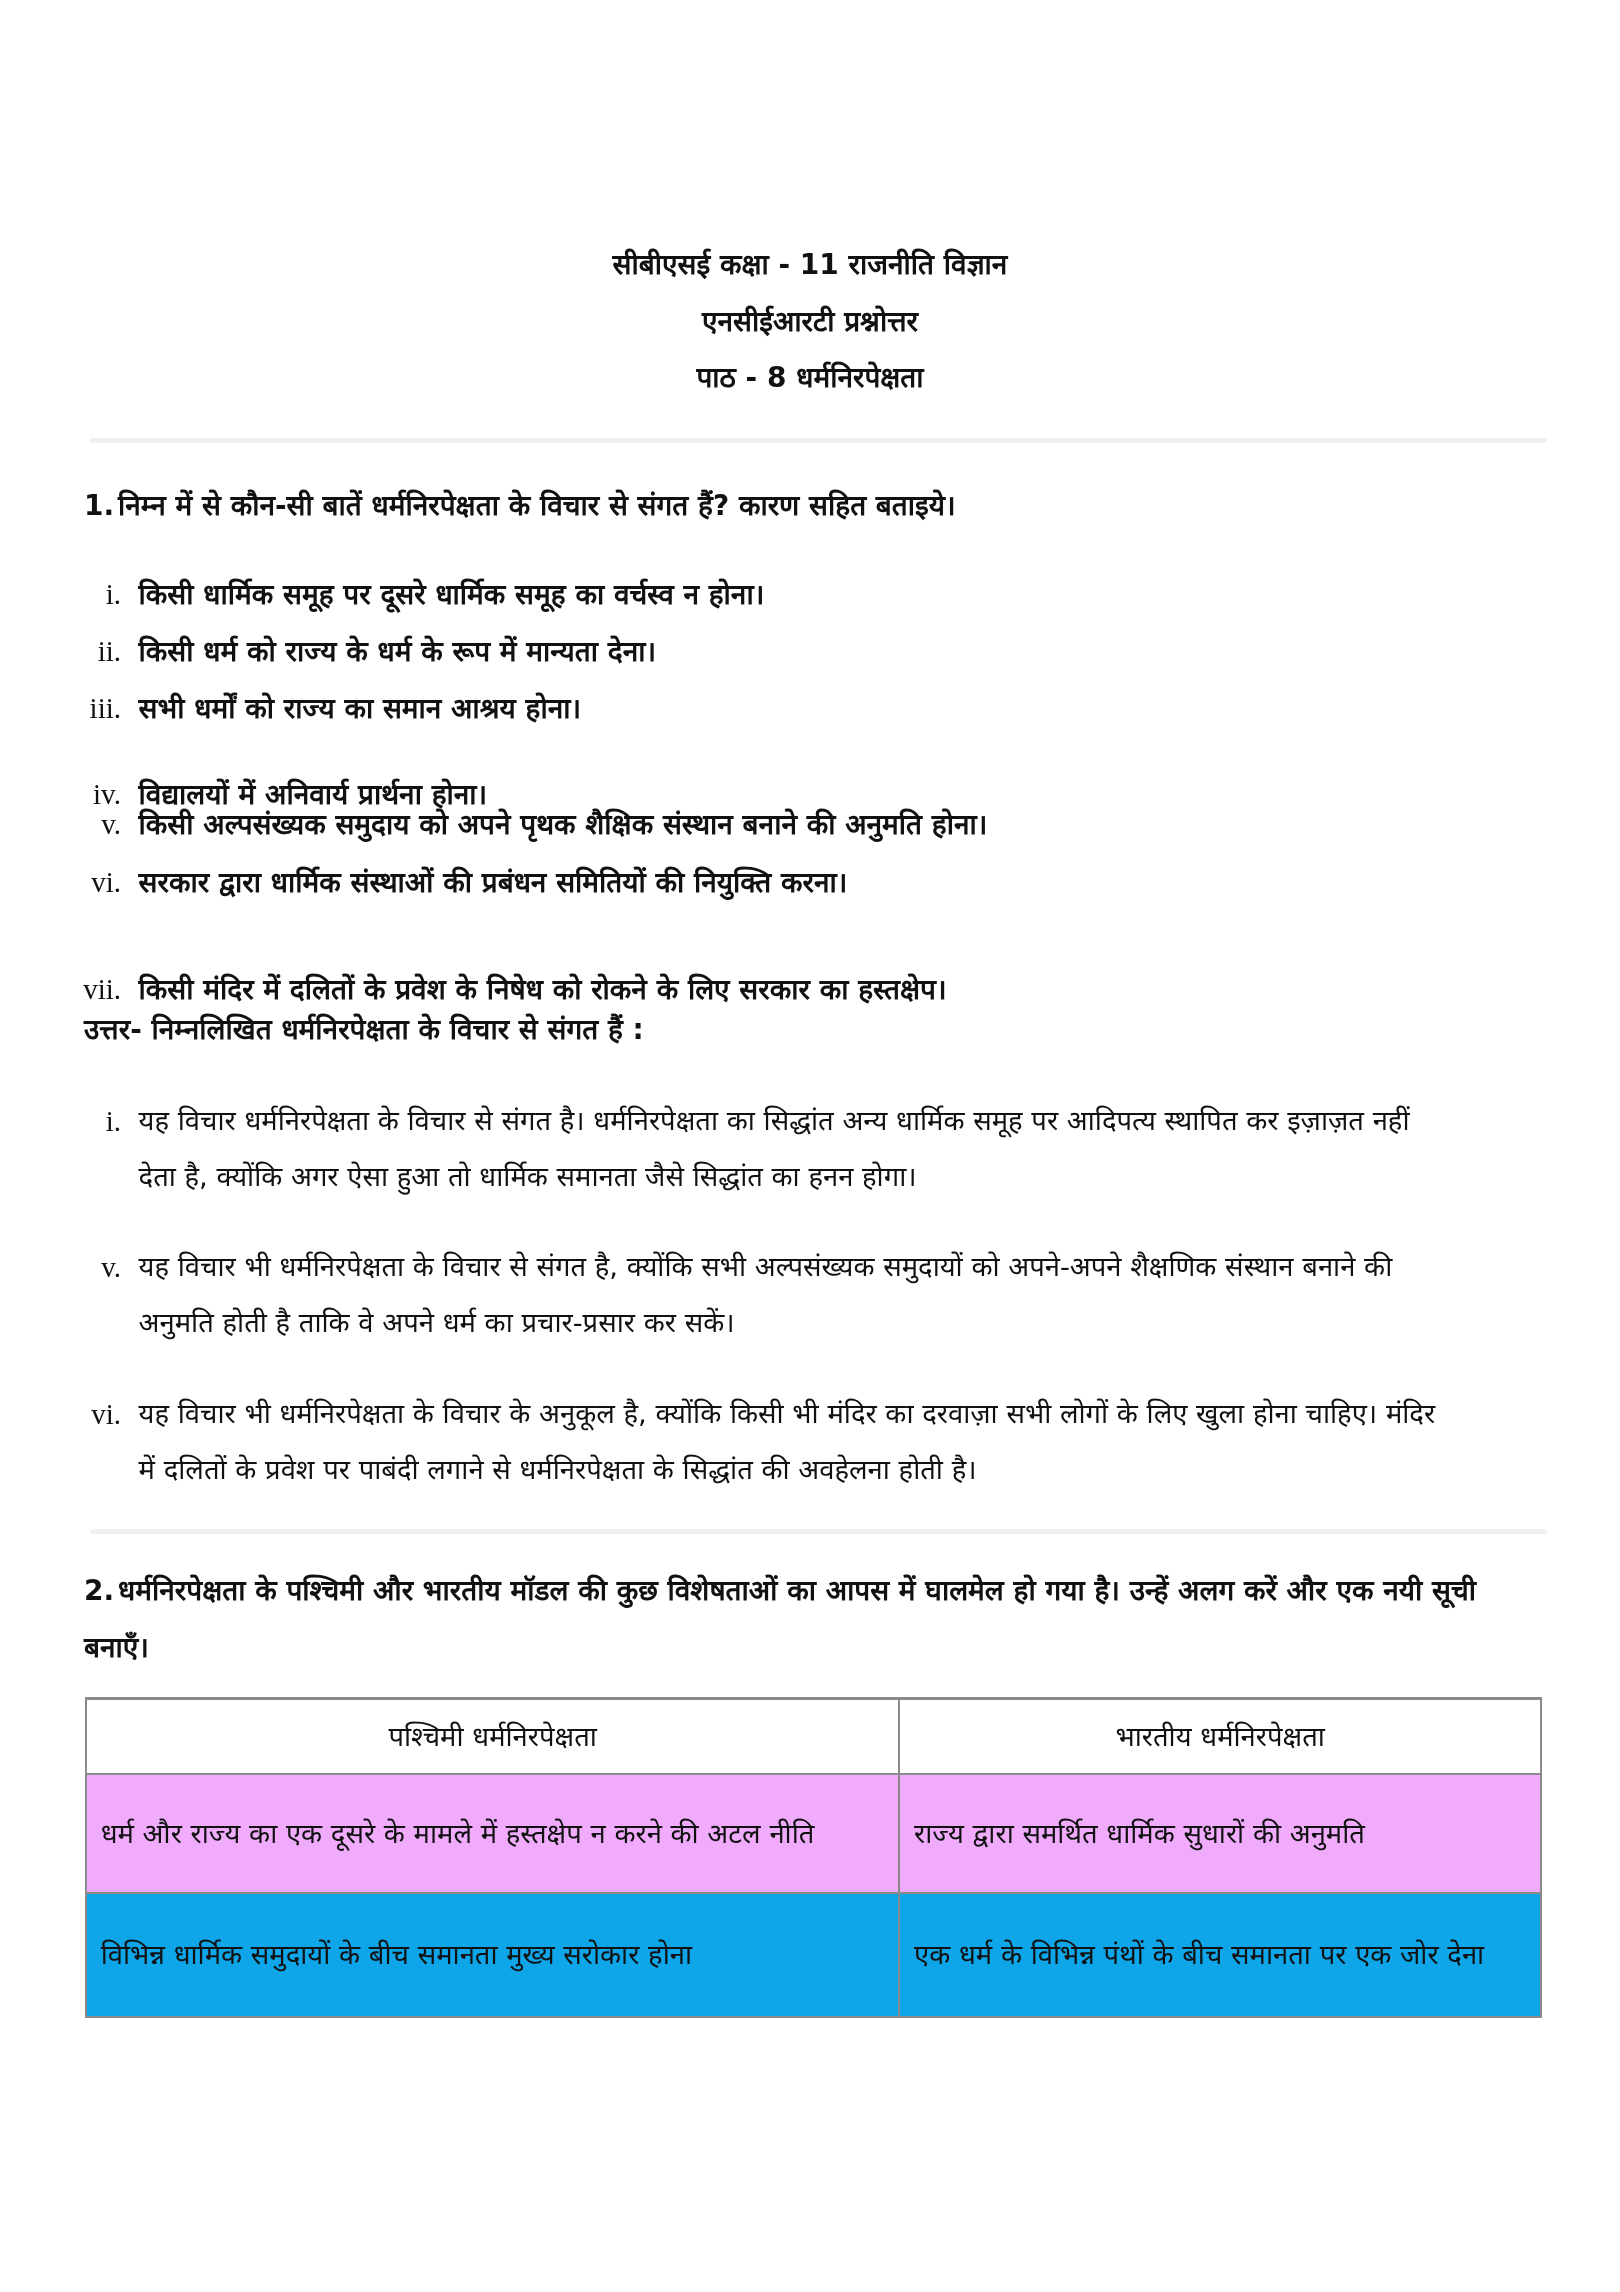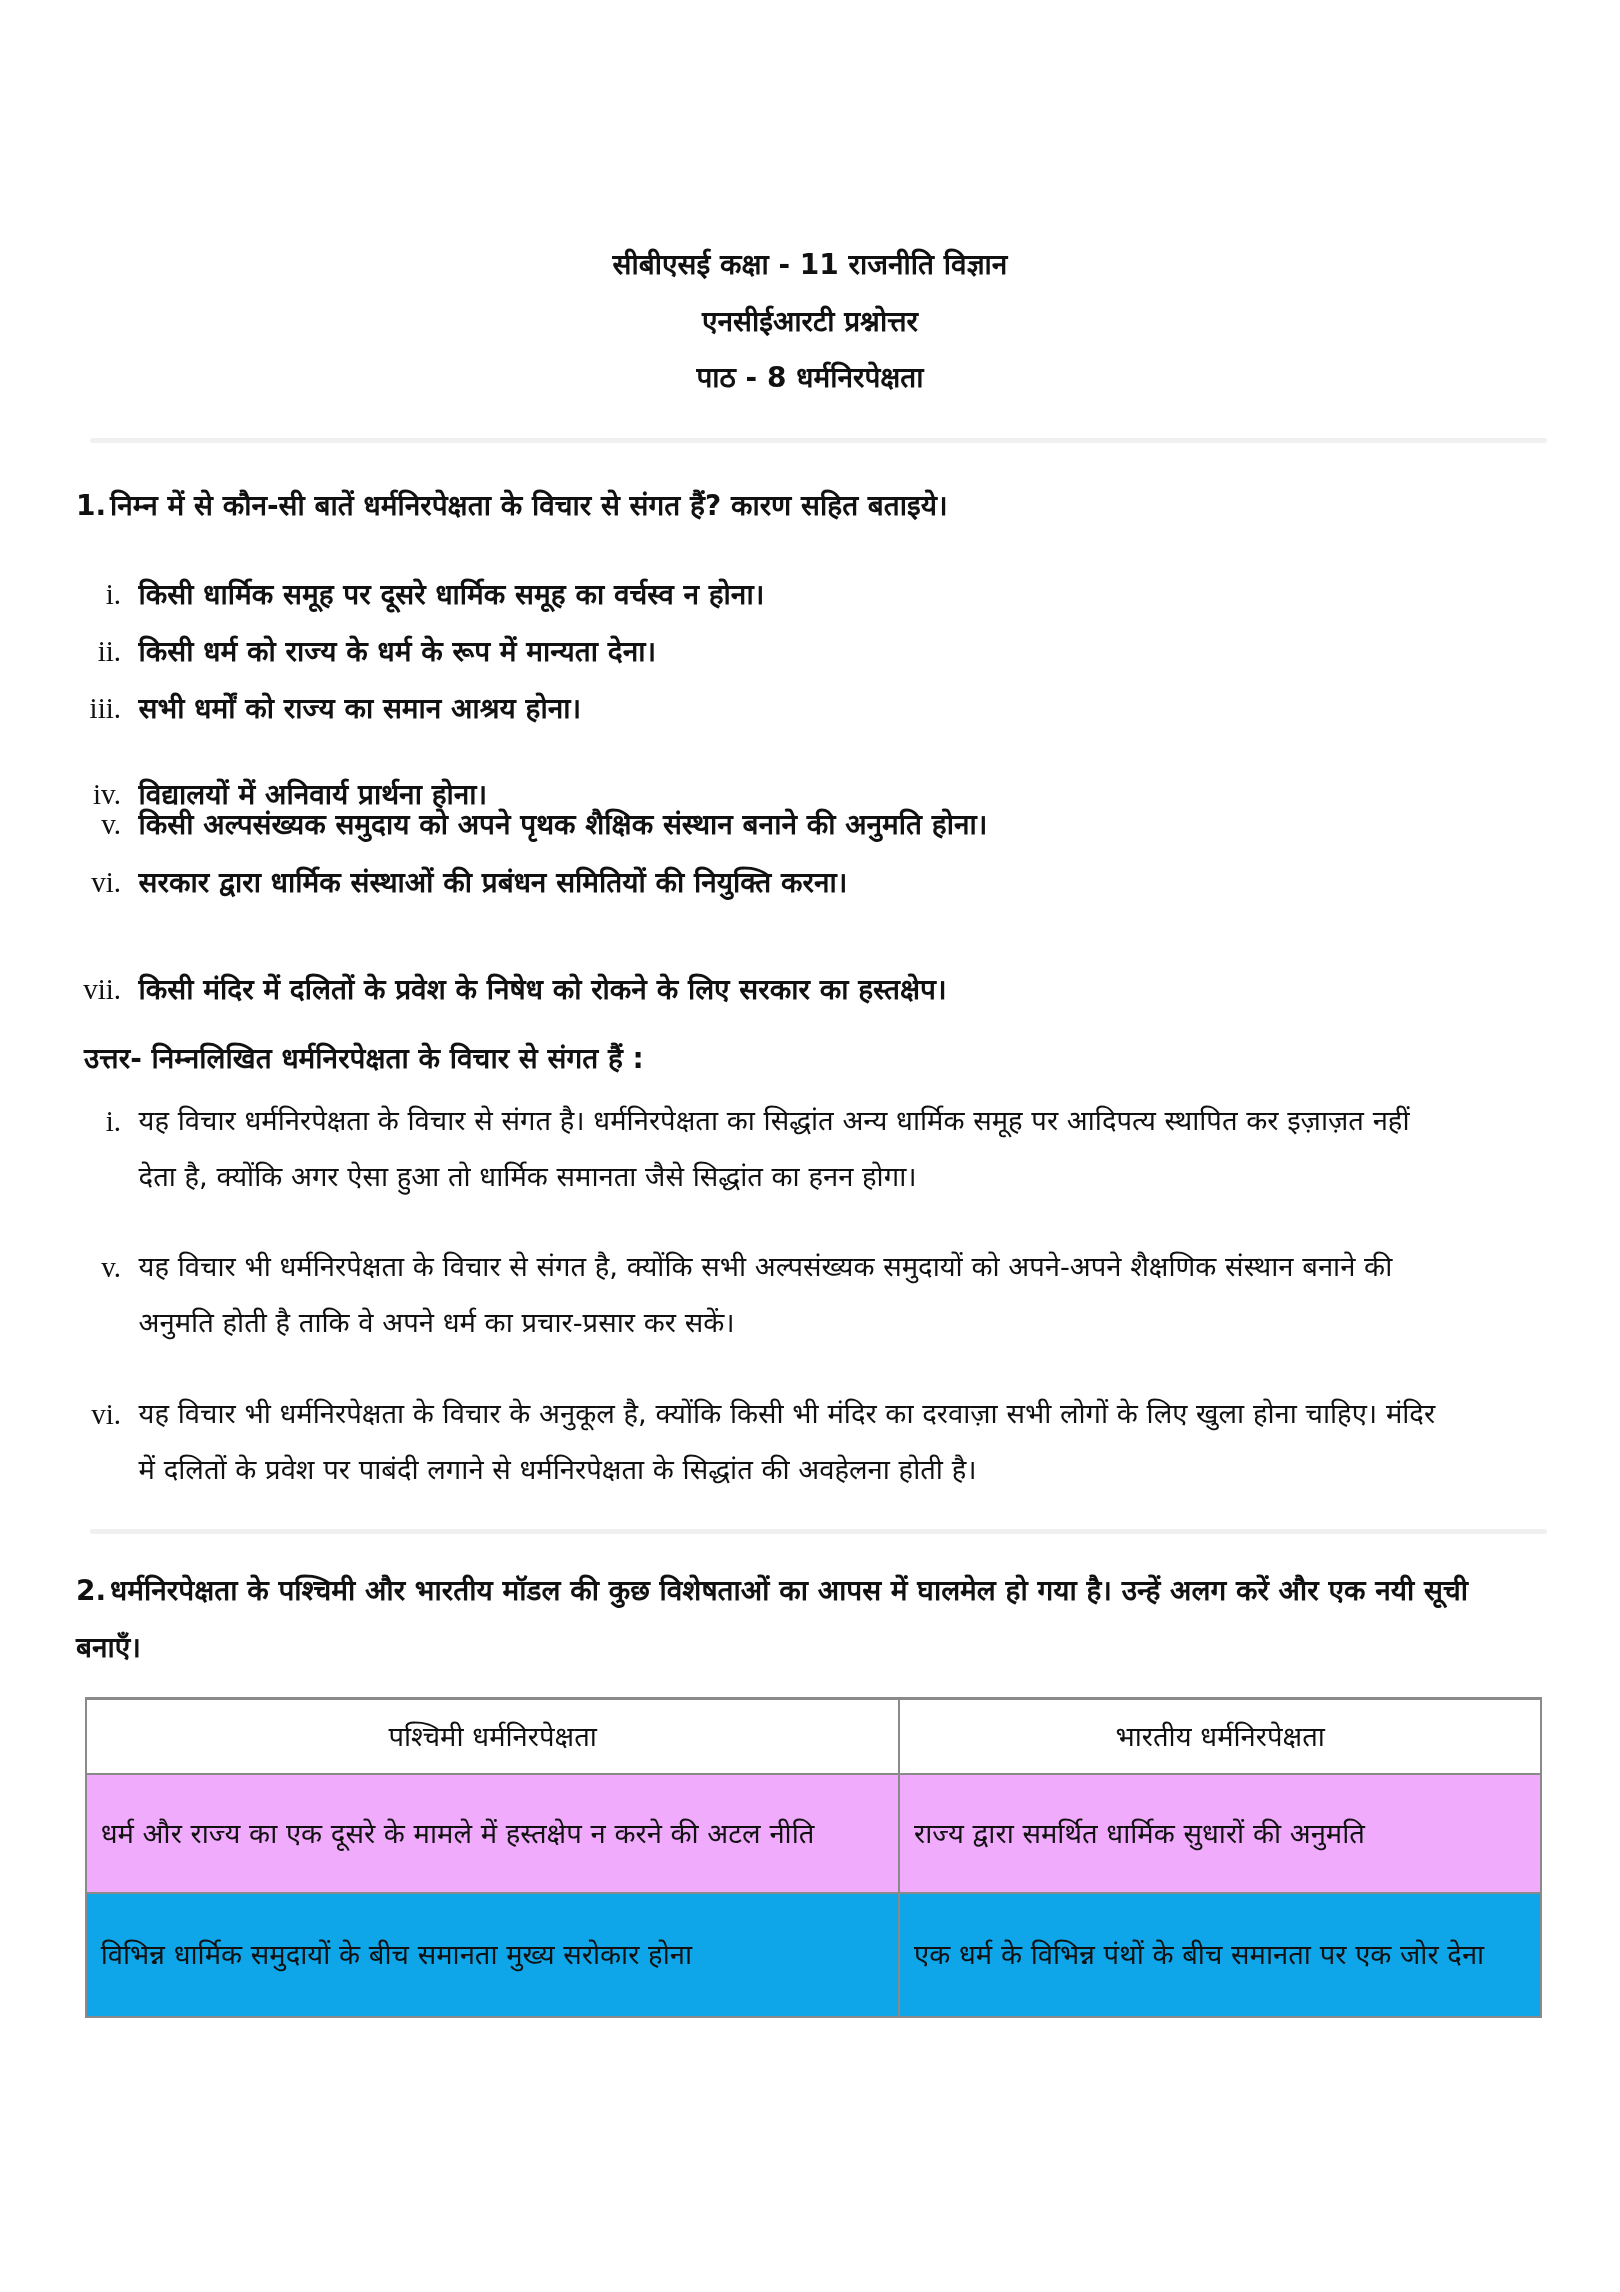--- a/index.html
+++ b/index.html
@@ -10,21 +10,21 @@
   }
   .title {
     position: absolute; left: 0; width: 1620px; text-align: center;
     font-size: 28px; font-weight: bold; line-height: 39px;
   }
   .divider {
     position: absolute; left: 90px; width: 1457px; height: 4.9px;
     background: #f0f0f0; border-radius: 2px;
   }
   .question {
-    position: absolute; left: 76px; width: 1460px;
+    position: absolute; left: 84px; width: 1460px;
     font-size: 28px; font-weight: bold; line-height: 57px;
   }
   .q-num { margin-right: 3.9px; }
   .opt {
     position: absolute; left: 39px; width: 1372px;
     font-size: 28px; font-weight: bold; line-height: 39px;
     display: flex;
   }
   .opt .num {
     width: 82px; text-align: right; padding-right: 17.6px; flex: none;
@@ -96,21 +96,21 @@
 </div>
 <div class="opt" style="top:863px;">
   <span class="num">vi.</span>
   <span>सरकार द्वारा धार्मिक संस्थाओं की प्रबंधन समितियों की नियुक्ति करना।</span>
 </div>
 <div class="opt" style="top:970px;">
   <span class="num">vii.</span>
   <span>किसी मंदिर में दलितों के प्रवेश के निषेध को रोकने के लिए सरकार का हस्तक्षेप।</span>
 </div>
 
-<div class="answer-head" style="top:1010px;margin-top:29px;">उत्तर- निम्नलिखित धर्मनिरपेक्षता के विचार से संगत हैं :</div>
+<div class="answer-head" style="top:1010px;">उत्तर- निम्नलिखित धर्मनिरपेक्षता के विचार से संगत हैं :</div>
 
 <div class="ans" style="top:1093px;">
   <span class="num">i.</span>
   <span class="txt">यह विचार धर्मनिरपेक्षता के विचार से संगत है। धर्मनिरपेक्षता का सिद्धांत अन्य धार्मिक समूह पर आदिपत्य स्थापित कर इज़ाज़त नहीं देता है, क्योंकि अगर ऐसा हुआ तो धार्मिक समानता जैसे सिद्धांत का हनन होगा।</span>
 </div>
 <div class="ans" style="top:1239px;">
   <span class="num">v.</span>
   <span class="txt">यह विचार भी धर्मनिरपेक्षता के विचार से संगत है, क्योंकि सभी अल्पसंख्यक समुदायों को अपने-अपने शैक्षणिक संस्थान बनाने की अनुमति होती है ताकि वे अपने धर्म का प्रचार-प्रसार कर सकें।</span>
 </div>
 <div class="ans" style="top:1386px;">

